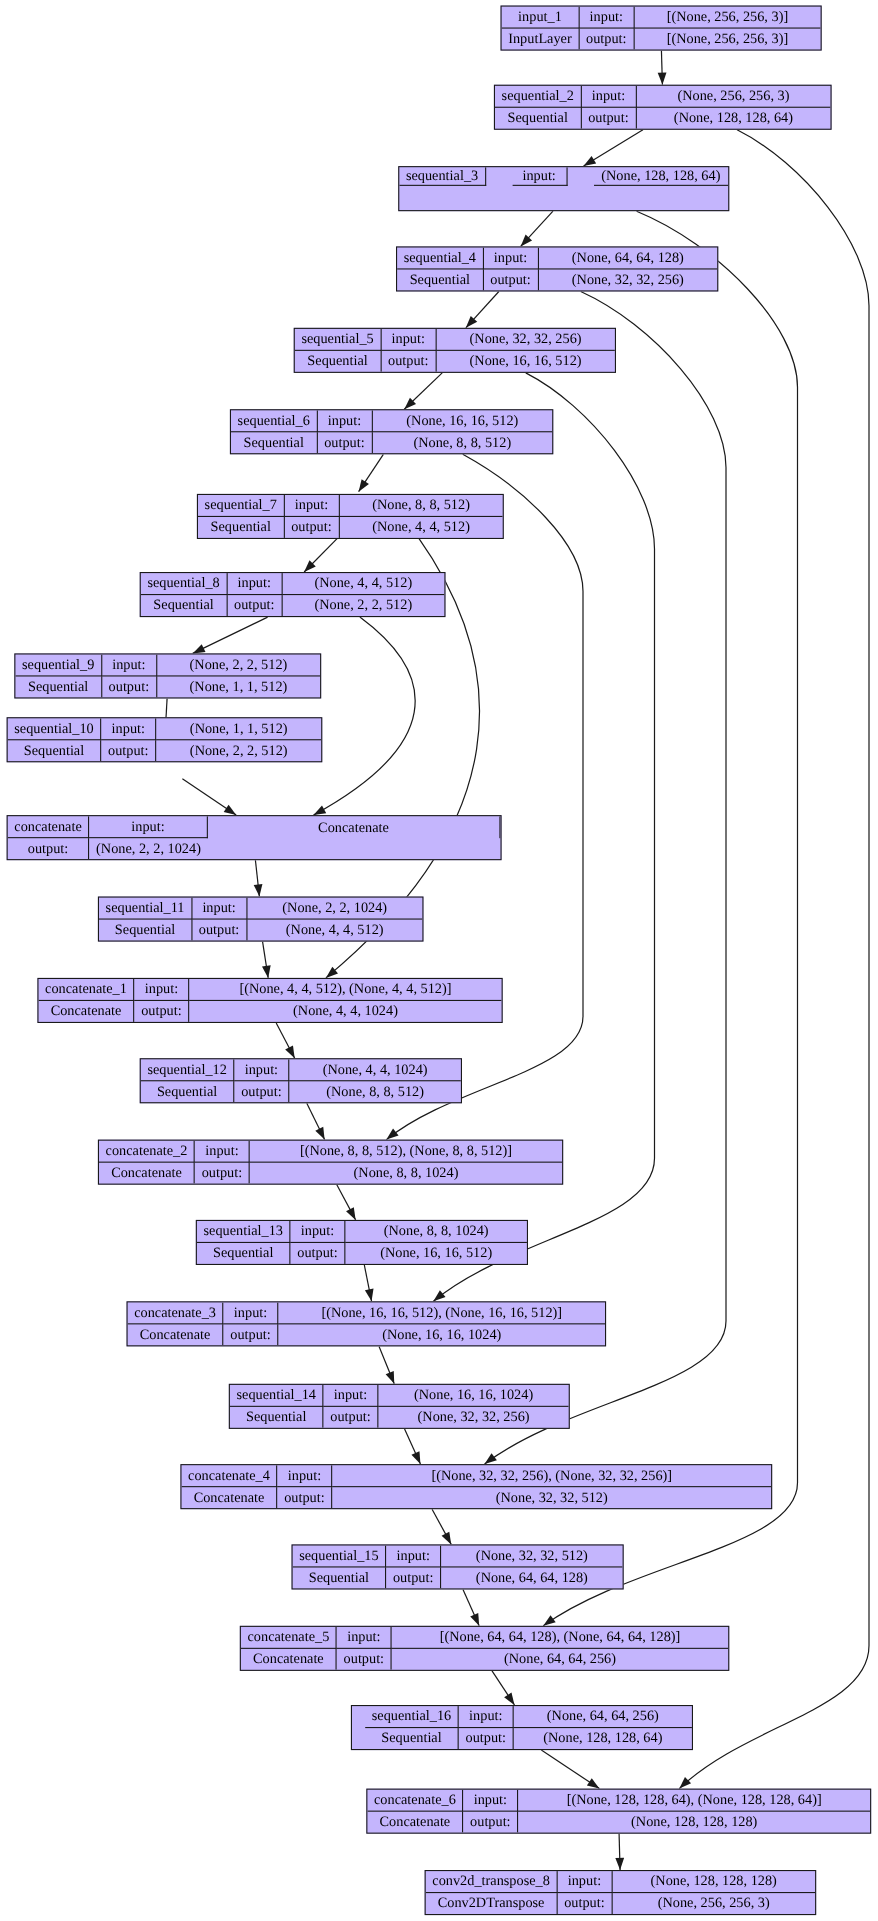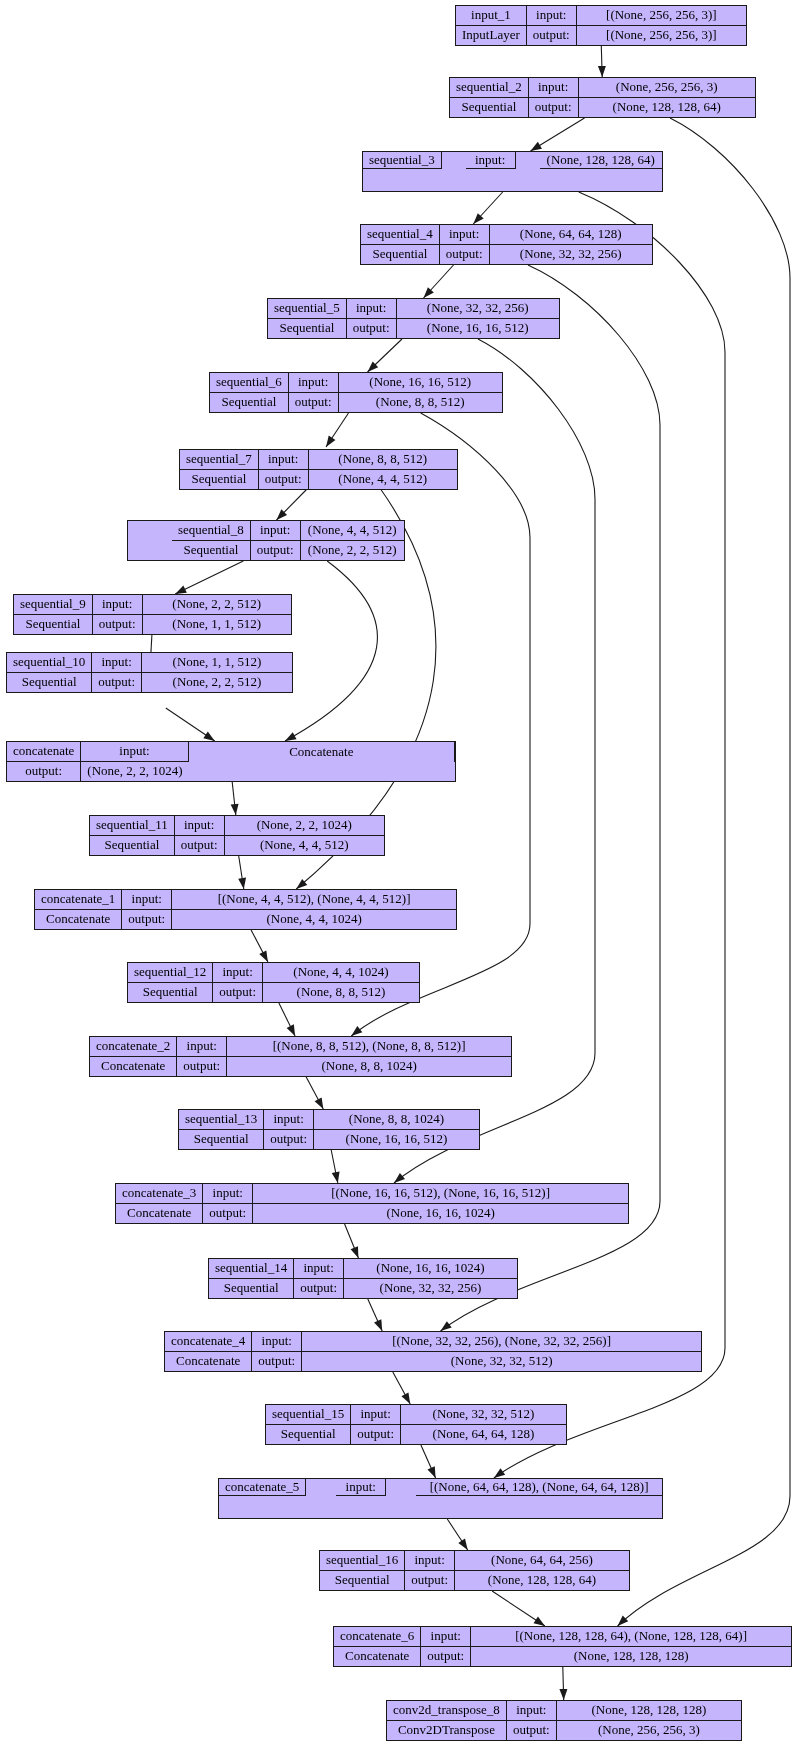--- a/index.html
+++ b/index.html
@@ -131,21 +131,21 @@
     <div class="cell n-out-val">(None, 8, 8, 512)</div>
   </div>
     <div class="node" style="left: 179px; top: 449px; width: 279px; height: 41px;">
     <div class="cell c-r c-b n-name">sequential_7</div>
     <div class="cell c-r c-b n-in-label">input:</div>
     <div class="cell c-b n-in-val">(None, 8, 8, 512)</div>
     <div class="cell c-r n-type">Sequential</div>
     <div class="cell c-r n-out-label">output:</div>
     <div class="cell n-out-val">(None, 4, 4, 512)</div>
   </div>
-    <div class="node" style="left: 127px; top: 520px; width: 278px; height: 41px; padding-left: 44px;">
+    <div class="node" style="left: 127px; top: 520px; width: 278px; height: 41px;">
     <div class="cell c-r c-b n-name">sequential_8</div>
     <div class="cell c-r c-b n-in-label">input:</div>
     <div class="cell c-b n-in-val">(None, 4, 4, 512)</div>
     <div class="cell c-r n-type">Sequential</div>
     <div class="cell c-r n-out-label">output:</div>
     <div class="cell n-out-val">(None, 2, 2, 512)</div>
   </div>
     <div class="node" style="left: 13px; top: 594px; width: 279px; height: 41px;">
     <div class="cell c-r c-b n-name">sequential_9</div>
     <div class="cell c-r c-b n-in-label">input:</div>
@@ -202,21 +202,21 @@
     <div class="cell n-out-val">(None, 8, 8, 1024)</div>
   </div>
     <div class="node" style="left: 178px; top: 1109px; width: 302px; height: 41px;">
     <div class="cell c-r c-b n-name">sequential_13</div>
     <div class="cell c-r c-b n-in-label">input:</div>
     <div class="cell c-b n-in-val">(None, 8, 8, 1024)</div>
     <div class="cell c-r n-type">Sequential</div>
     <div class="cell c-r n-out-label">output:</div>
     <div class="cell n-out-val">(None, 16, 16, 512)</div>
   </div>
-    <div class="node" style="left: 115px; top: 1183px; width: 514px; height: 41px;">
+    <div class="node" style="left: 115px; top: 1183px; width: 436px; height: 41px;">
     <div class="cell c-r c-b n-name">concatenate_3</div>
     <div class="cell c-r c-b n-in-label">input:</div>
     <div class="cell c-b n-in-val">[(None, 16, 16, 512), (None, 16, 16, 512)]</div>
     <div class="cell c-r n-type">Concatenate</div>
     <div class="cell c-r n-out-label">output:</div>
     <div class="cell n-out-val">(None, 16, 16, 1024)</div>
   </div>
     <div class="node" style="left: 208px; top: 1258px; width: 310px; height: 41px;">
     <div class="cell c-r c-b n-name">sequential_14</div>
     <div class="cell c-r c-b n-in-label">input:</div>
@@ -234,29 +234,29 @@
     <div class="cell n-out-val">(None, 32, 32, 512)</div>
   </div>
     <div class="node" style="left: 265px; top: 1404px; width: 302px; height: 41px;">
     <div class="cell c-r c-b n-name">sequential_15</div>
     <div class="cell c-r c-b n-in-label">input:</div>
     <div class="cell c-b n-in-val">(None, 32, 32, 512)</div>
     <div class="cell c-r n-type">Sequential</div>
     <div class="cell c-r n-out-label">output:</div>
     <div class="cell n-out-val">(None, 64, 64, 128)</div>
   </div>
-    <div class="node" style="left: 218px; top: 1478px; width: 445px; height: 41px; gap: 30px;">
+    <div class="node" style="left: 218px; top: 1478px; width: 445px; height: 41px;">
     <div class="cell c-r c-b n-name">concatenate_5</div>
     <div class="cell c-r c-b n-in-label">input:</div>
     <div class="cell c-b n-in-val">[(None, 64, 64, 128), (None, 64, 64, 128)]</div>
     <div class="cell c-r n-type">Concatenate</div>
     <div class="cell c-r n-out-label">output:</div>
     <div class="cell n-out-val">(None, 64, 64, 256)</div>
   </div>
-    <div class="node" style="left: 319px; top: 1550px; width: 311px; height: 41px;">
+    <div class="node" style="left: 319px; top: 1550px; width: 311px; height: 41px; padding-left: 12px;">
     <div class="cell c-r c-b n-name">sequential_16</div>
     <div class="cell c-r c-b n-in-label">input:</div>
     <div class="cell c-b n-in-val">(None, 64, 64, 256)</div>
     <div class="cell c-r n-type">Sequential</div>
     <div class="cell c-r n-out-label">output:</div>
     <div class="cell n-out-val">(None, 128, 128, 64)</div>
   </div>
     <div class="node" style="left: 333px; top: 1626px; width: 459px; height: 41px;">
     <div class="cell c-r c-b n-name">concatenate_6</div>
     <div class="cell c-r c-b n-in-label">input:</div>

